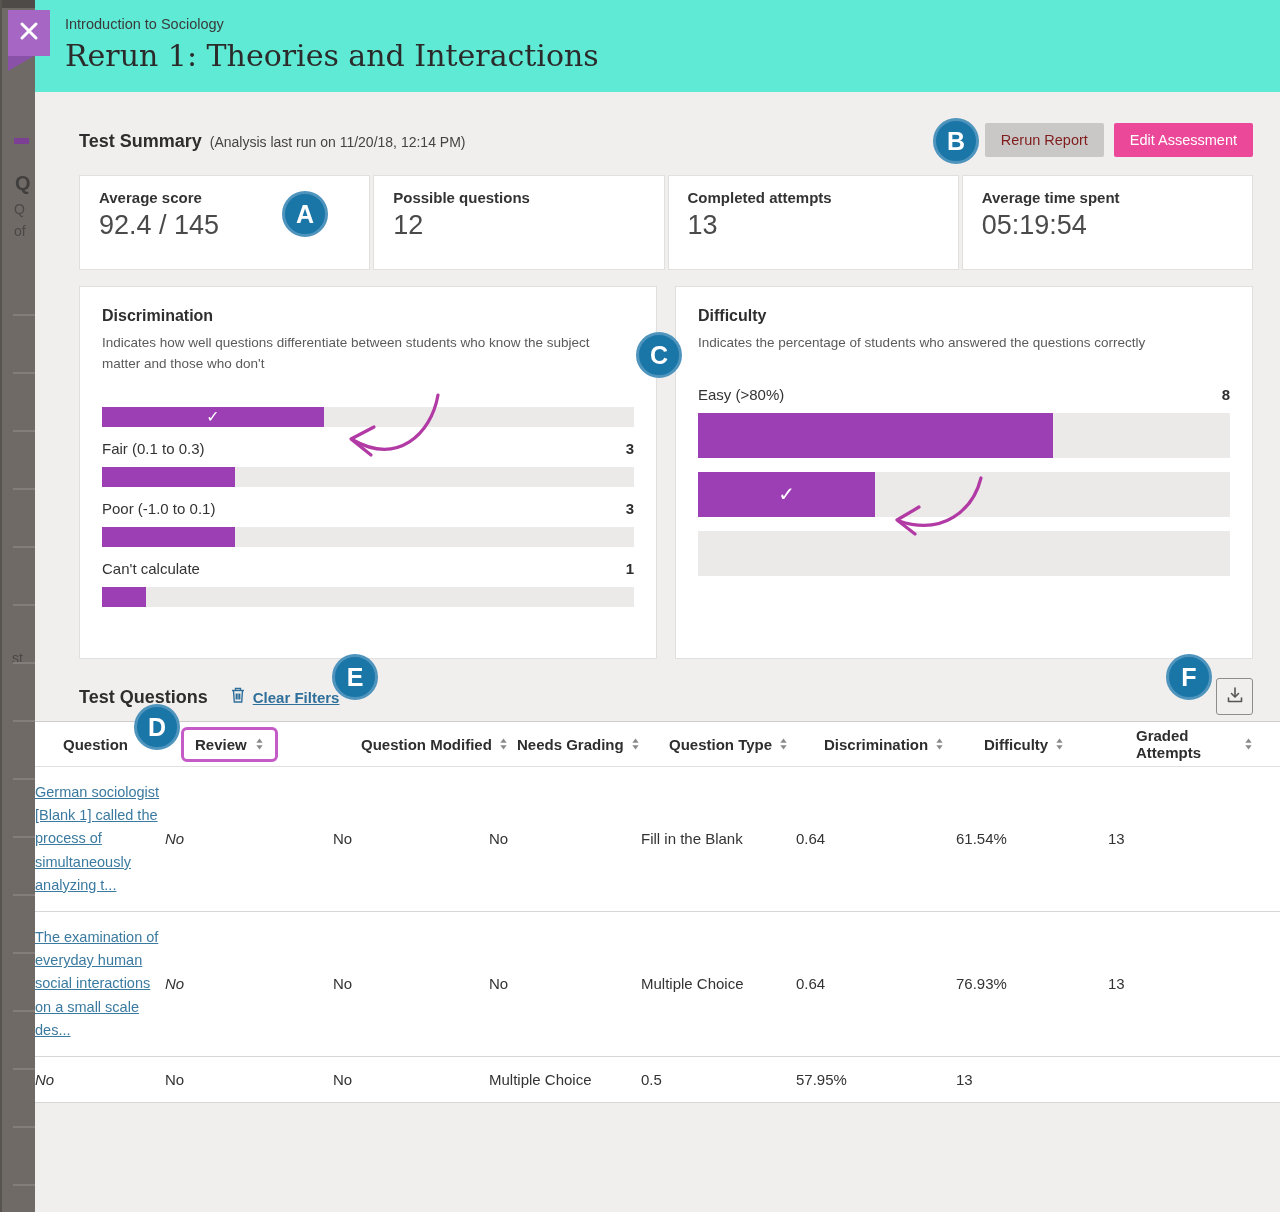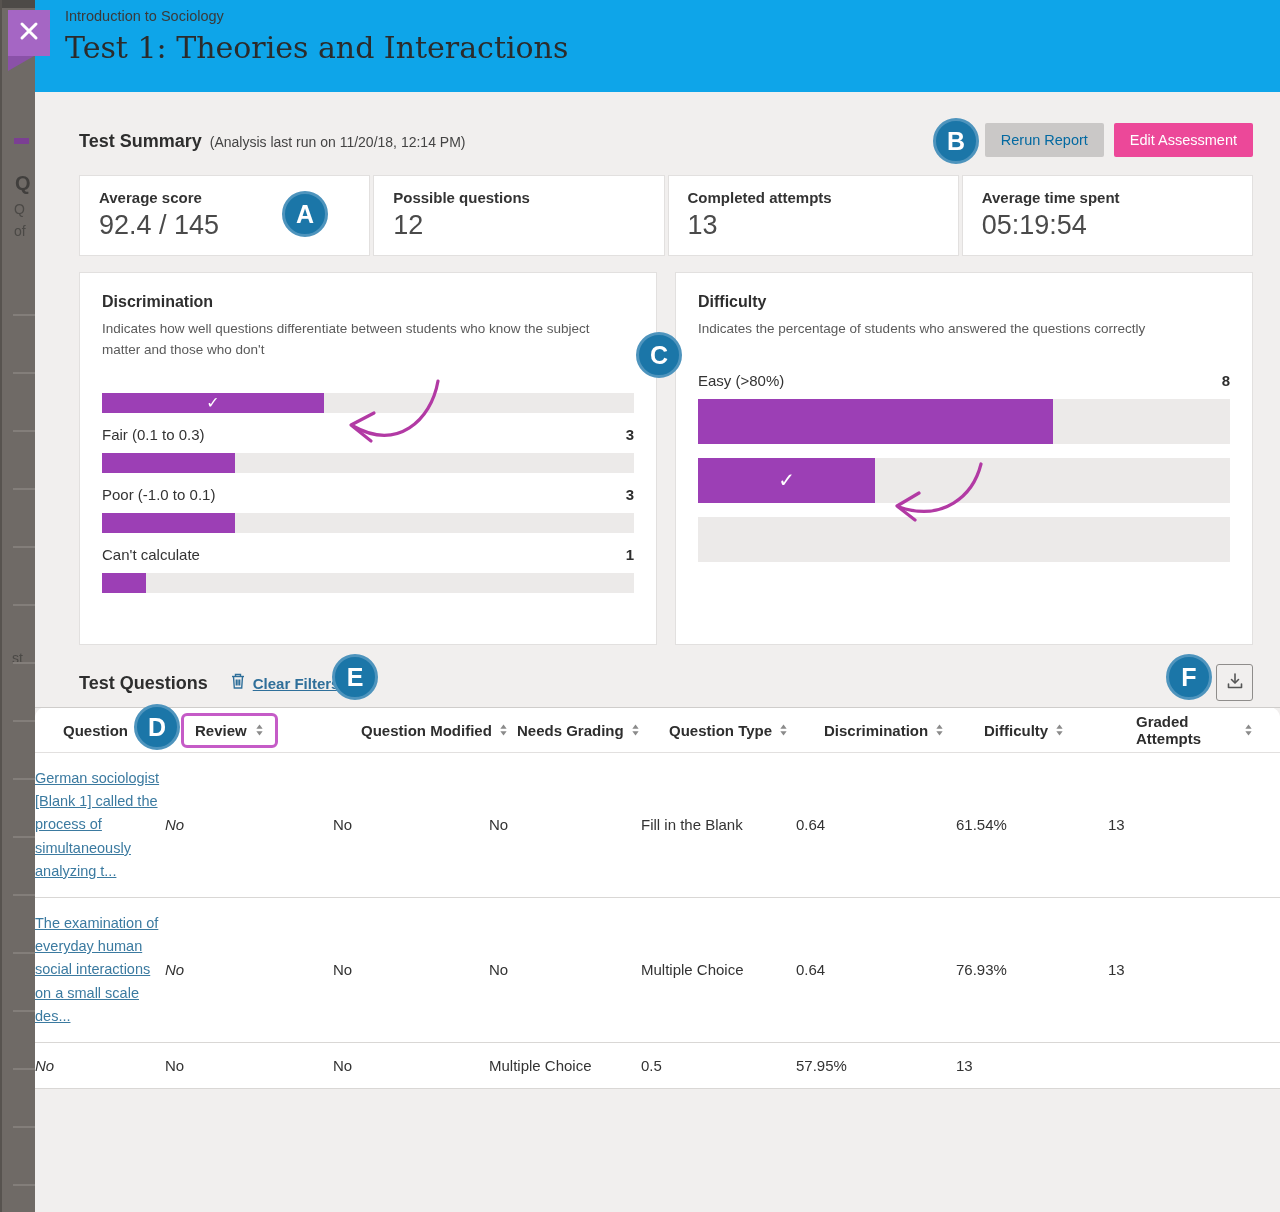--- a/index.html
+++ b/index.html
@@ -24,36 +24,36 @@
   .frag.of { left:12px; top:223px; font-size:14px; color:#4b4946; }
   .frag.st { left:10px; top:650px; font-size:14px; color:#4b4946; }
 
   
   .close-ribbon { position:absolute; left:8px; top:10px; z-index:40; cursor:pointer; }
   .close-ribbon .sq { width:42px; height:46px; background:#a566c4; display:flex; align-items:center; justify-content:center; }
   .close-ribbon .tail { width:0; height:0; border-top:15px solid #8a51a8; border-right:26px solid transparent; }
 
   
   .panel { position:absolute; left:35px; top:0; width:1245px; height:1212px; background:#f1efee; z-index:5; }
-  .panel-header { background:#0ea5e9; height:92px; padding:8px 0 0 30px; }
+  .panel-header { background:#5eead4; height:92px; padding:16px 0 0 30px; }
   .context { font-size:14.5px; color:#3a3a3a; }
   .page-title { font-family:"DejaVu Serif", serif; font-size:30px; color:#2b2b2b; margin-top:6px; font-weight:400; }
 
   .content { padding:0 27px 0 28px;margin-left:16px; }
 
   
   .summary-head { margin-top:39px; display:flex; align-items:baseline; gap:8px; height:24px; }
   .summary-title { font-size:18px; font-weight:700; color:#2e2e2e; }
   .summary-sub { font-size:14px; color:#444; }
   .top-buttons { position:absolute; top:123px; right:27px; display:flex; gap:10px; z-index:20; }
   .btn { font-family:inherit; font-size:14.5px; padding:9px 16px; border:none; border-radius:2px; cursor:pointer; }
-  .btn.secondary { background:#cac8c7; color:#0369a1; }
+  .btn.secondary { background:#cac8c7; color:#7f1d1d; }
   .btn.primary { background:#ec4899; color:#fff; }
 
-  .stats-row { margin-top:20px; display:flex; gap:3px; height:81px; }
+  .stats-row { margin-top:20px; display:flex; gap:3px; height:95px; }
   .stat-box { flex:1; background:#fff; border:1px solid #e2e0df; padding:13px 19px; }
   .stat-label { font-size:15px; font-weight:600; color:#333; }
   .stat-value { font-size:27px; font-weight:300; color:#4a4a4a; margin-top:4px; }
 
   
   .cards-row { margin-top:16px; display:flex; gap:18px; height:373px; }
   .card { flex:1; background:#fff; border:1px solid #e2e0df; padding:20px 22px; position:relative; }
   .card-title { font-size:16px; font-weight:600; color:#2e2e2e; }
   .card-desc { font-size:13.5px; color:#5a5a5a; line-height:1.55; margin-top:8px; padding-right:14px; }
   .bars { margin-top:32px; }
@@ -71,21 +71,21 @@
   .anno-arrow { position:absolute; pointer-events:none; z-index:15; }
 
   
   .tq-head { margin-top:21px; height:34px; display:flex; align-items:center; gap:22px; position:relative; }
   .tq-title { font-size:18px; font-weight:700; color:#2e2e2e; }
   .clear-filters { display:flex; align-items:center; gap:7px; cursor:pointer; }
   .clear-filters a { font-size:15px; font-weight:600; color:#2f6f9a; text-decoration:underline; }
   .download-btn { position:absolute; right:0; top:-2px; width:37px; height:37px; border:1px solid #8f8d8b;
     border-radius:3px; background:transparent; display:flex; align-items:center; justify-content:center; cursor:pointer; }
 
-  .tq-table { margin-top:7px; background:#fff;border-radius:11px; }
+  .tq-table { margin-top:7px; background:#fff; }
   .tgrid { display:grid; grid-template-columns:130px 168px 156px 152px 155px 160px 152px auto;
     padding-left:28px; padding-right:27px; }
   .thead { border-top:1px solid #cfcdcb; border-bottom:1px solid #e2e0df; height:46px; align-items:center; }
   .th { display:flex; align-items:center; gap:7px; font-size:15px; font-weight:600; color:#2e2e2e; cursor:pointer; }
   .th .sort { display:inline-flex; }
   .review-box { display:inline-flex; align-items:center; gap:8px; border:3px solid #c55bc7; border-radius:6px;
     padding:6px 11px; margin-left:-12px; }
   .trow { border-bottom:1px solid #d9d7d5; align-items:center; padding:14px 0; background:#fff; }
   .tcell { font-size:15px; color:#333; }
   .qcell a { color:#3b7aa0; text-decoration:underline; font-size:14.5px; line-height:1.6; }
@@ -117,21 +117,21 @@
         </svg>
     </span>
   </div>
   <div class="tail"></div>
 </div>
 
 <div class="panel">
 
   <div class="panel-header">
     <div class="context">Introduction to Sociology</div>
-    <div class="page-title">Test 1: Theories and Interactions</div>
+    <div class="page-title">Rerun 1: Theories and Interactions</div>
   </div>
 
   <div class="top-buttons">
     <button class="btn secondary">Rerun Report</button>
     <button class="btn primary">Edit Assessment</button>
   </div>
 
   <div class="content">
 
     <div class="summary-head">

